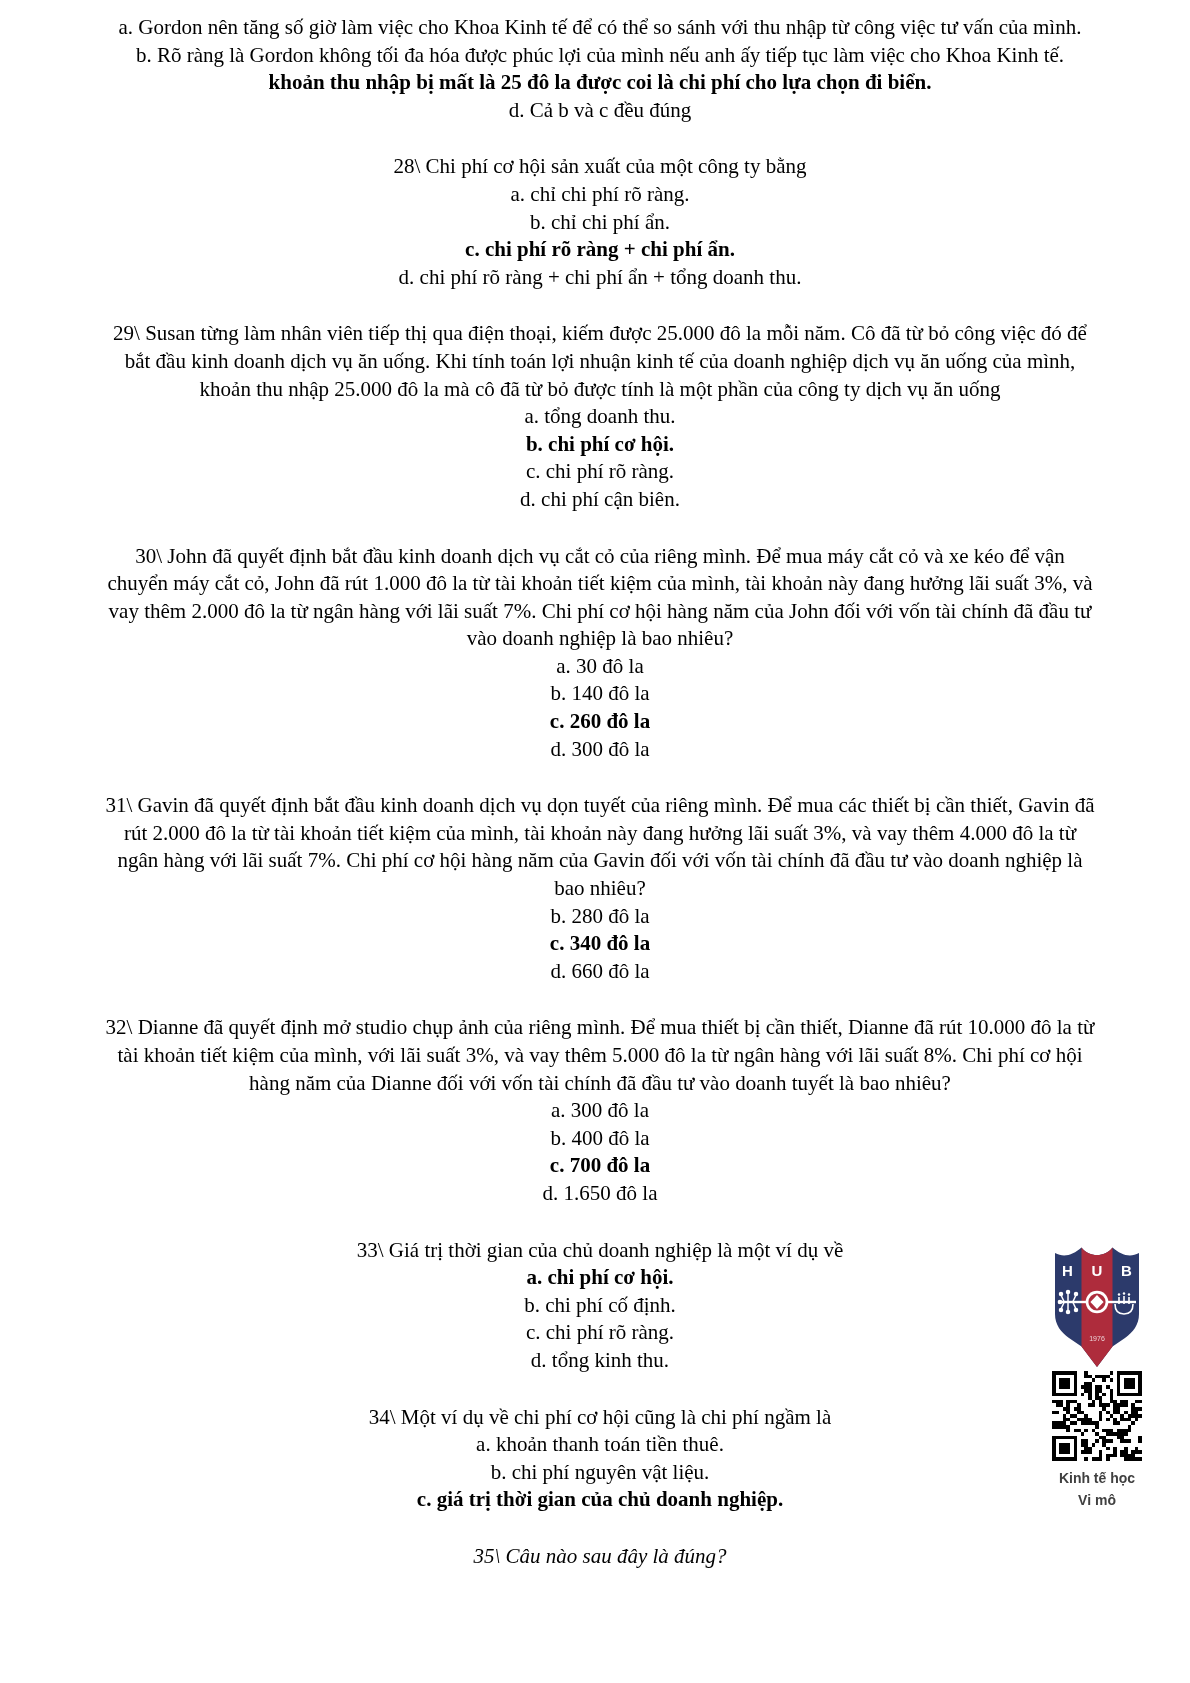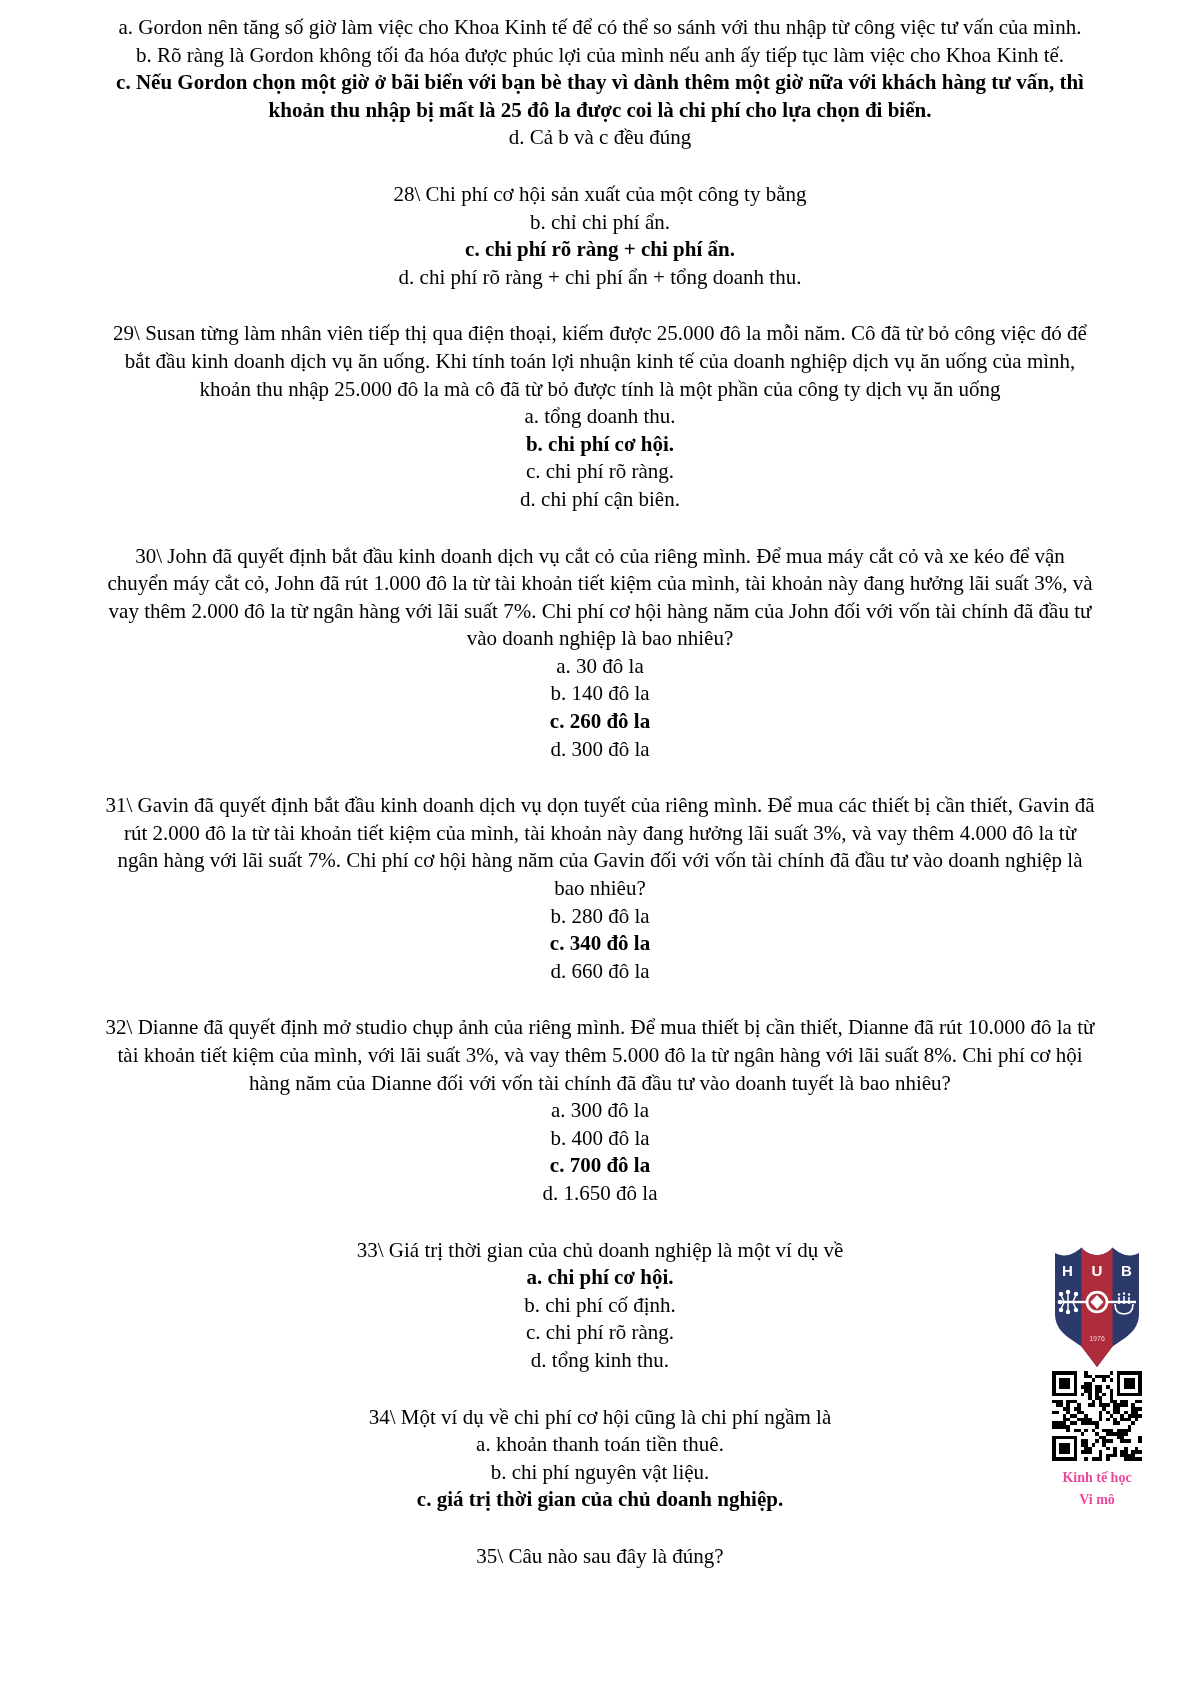--- a/index.html
+++ b/index.html
@@ -6,21 +6,21 @@
   body{
     width:1190px;height:1683px;position:relative;overflow:hidden;
     background:#ffffff;color:#000;
     font-family:"Liberation Serif","DejaVu Serif",serif;
   }
   #doc{
     position:absolute;left:30px;top:14px;width:1140px;
     font-size:21px;line-height:27.6px;
   }
   .block{margin:0 0 29px 0;text-align:center;}
-  .block:last-child{margin-bottom:4px;}
+  .block:last-child{margin-bottom:4px;font-style:italic;}
   .line{white-space:nowrap;}
   .line.bold{font-weight:700;}
   #brand{
     position:absolute;left:1030px;top:1242px;width:134px;
     text-align:center;
   }
   #shield{display:block;margin:0 auto;}
   #qr{display:block;margin:3px auto 0 auto;background:#fff;}
   #qr-caption{
     margin-top:6px;
@@ -30,26 +30,26 @@
 </style>
 </head>
 <body>
 
 <main>
 
   <div id="doc">
       <div class="block">
         <div class="line">a. Gordon nên tăng số giờ làm việc cho Khoa Kinh tế để có thể so sánh với thu nhập từ công việc tư vấn của mình.</div>
         <div class="line">b. Rõ ràng là Gordon không tối đa hóa được phúc lợi của mình nếu anh ấy tiếp tục làm việc cho Khoa Kinh tế.</div>
-        <div class="line bold">c. Nếu Gordon chọn một giờ ở bãi biển với bạn bè thay vì dành thêm một giờ nữa với khách hàng tư vấn, thì</div>
         <div class="line bold">khoản thu nhập bị mất là 25 đô la được coi là chi phí cho lựa chọn đi biển.</div>
         <div class="line">d. Cả b và c đều đúng</div>
       </div>
       <div class="block">
         <div class="line">28\ Chi phí cơ hội sản xuất của một công ty bằng</div>
+        <div class="line">a. chỉ chi phí rõ ràng.</div>
         <div class="line">b. chỉ chi phí ẩn.</div>
         <div class="line bold">c. chi phí rõ ràng + chi phí ẩn.</div>
         <div class="line">d. chi phí rõ ràng + chi phí ẩn + tổng doanh thu.</div>
       </div>
       <div class="block">
         <div class="line">29\ Susan từng làm nhân viên tiếp thị qua điện thoại, kiếm được 25.000 đô la mỗi năm. Cô đã từ bỏ công việc đó để</div>
         <div class="line">bắt đầu kinh doanh dịch vụ ăn uống. Khi tính toán lợi nhuận kinh tế của doanh nghiệp dịch vụ ăn uống của mình,</div>
         <div class="line">khoản thu nhập 25.000 đô la mà cô đã từ bỏ được tính là một phần của công ty dịch vụ ăn uống</div>
         <div class="line">a. tổng doanh thu.</div>
         <div class="line bold">b. chi phí cơ hội.</div>
@@ -357,19 +357,19 @@
         <rect x="1" y="1" width="5" height="5" fill="#fff"></rect>
         <rect x="2" y="2" width="3" height="3" fill="#000"></rect>
         <rect x="18" y="0" width="7" height="7" fill="#000"></rect>
         <rect x="19" y="1" width="5" height="5" fill="#fff"></rect>
         <rect x="20" y="2" width="3" height="3" fill="#000"></rect>
         <rect x="0" y="18" width="7" height="7" fill="#000"></rect>
         <rect x="1" y="19" width="5" height="5" fill="#fff"></rect>
         <rect x="2" y="20" width="3" height="3" fill="#000"></rect>
       </svg>
 
-    <div id="qr-caption" style="color: #ec4899; font-family: Liberation Serif, serif;">
+    <div id="qr-caption" style="color: #404040;">
       <div>Kinh tế học</div>
       <div>Vi mô</div>
     </div>
   </div>
 
 </main>
 
 </body></html>

